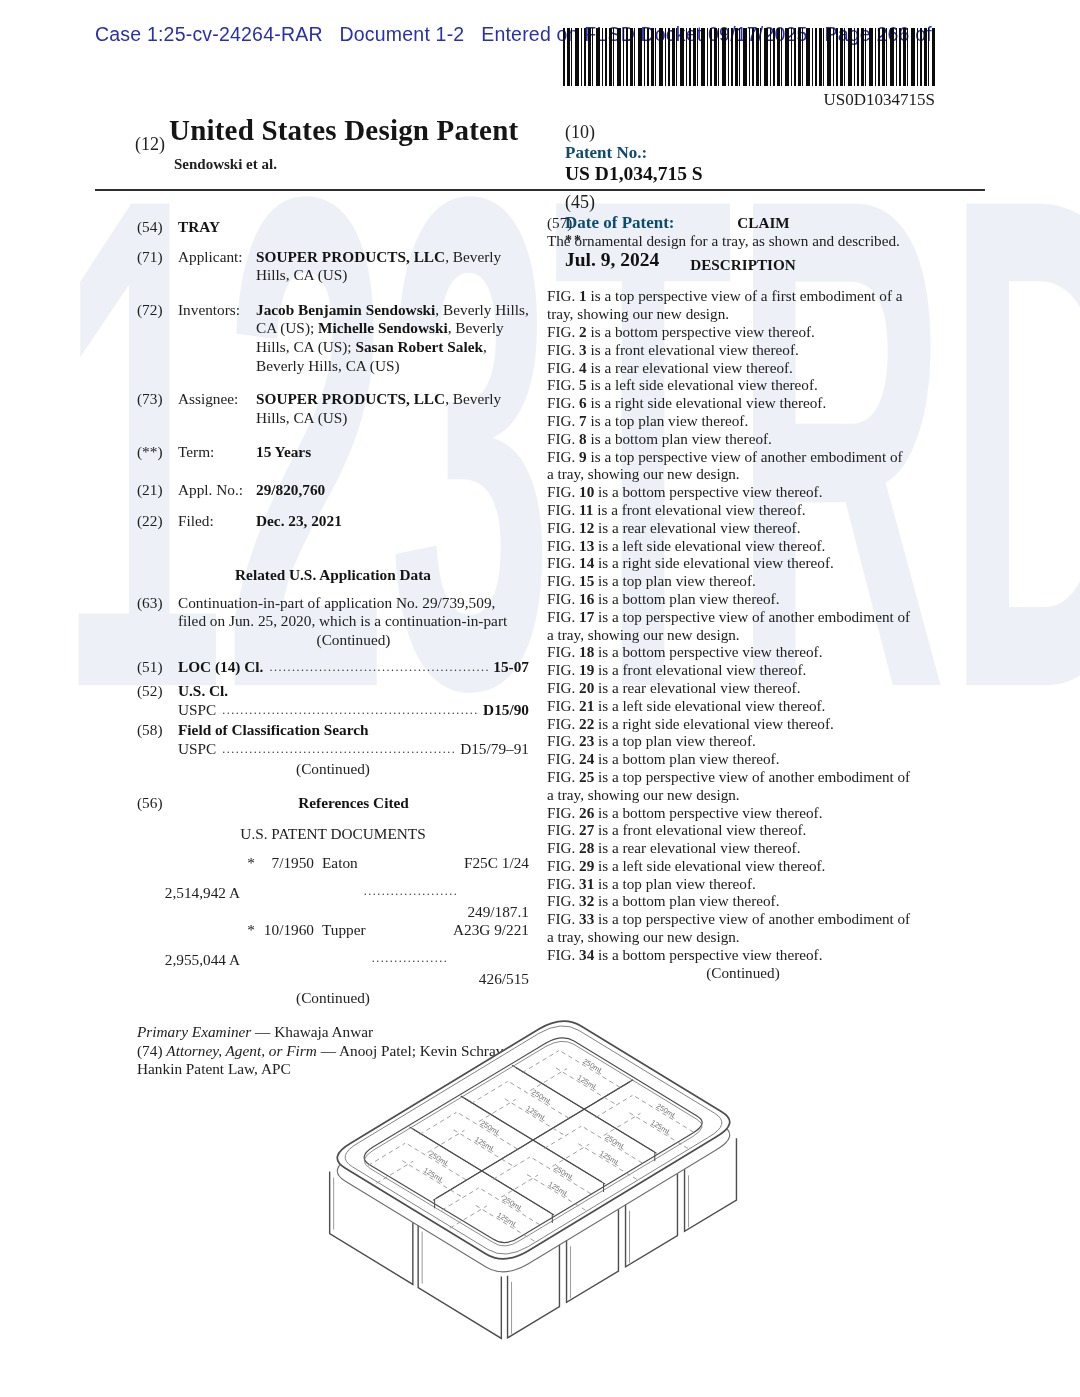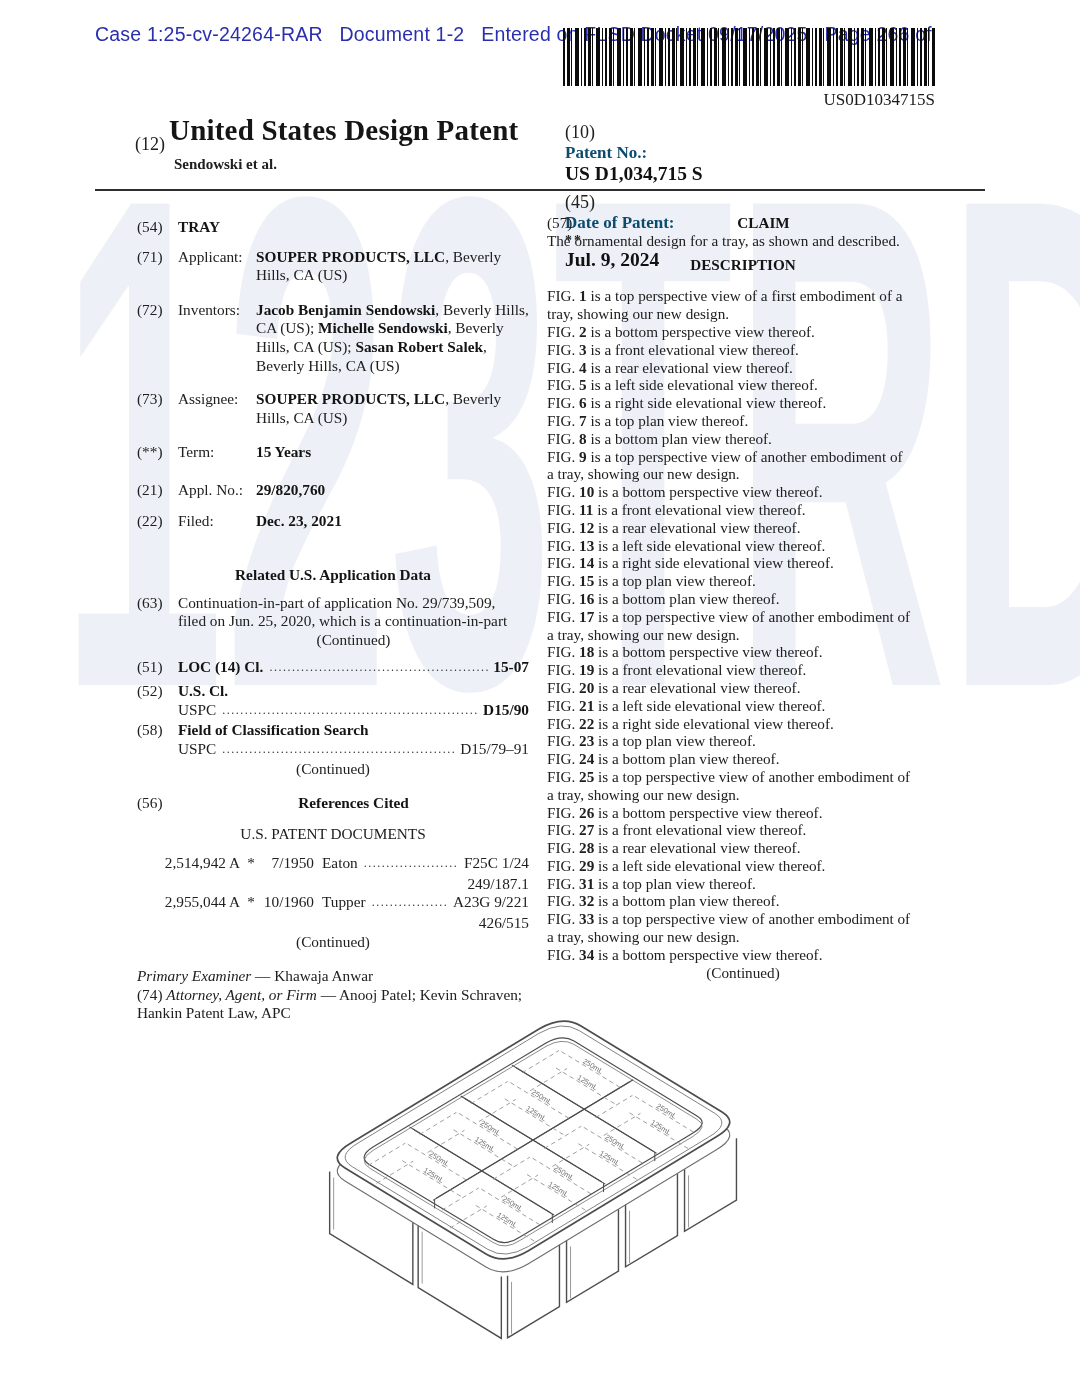--- a/index.html
+++ b/index.html
@@ -50,21 +50,21 @@
   .val { flex:1; }
   .b { font-weight:bold; color:#141414; }
   .i { font-style:italic; }
   .center { text-align:center; }
   .nowrap { white-space:nowrap; }
   .dots { flex:1; overflow:hidden; white-space:nowrap; align-self:flex-end;
     margin:0 5px 2px 6px; color:#333; font-size:12px; letter-spacing:1.5px; }
   .dots::after { content:"......................................................................................"; }
   
   .ref-l1 { display:flex; }
-  .ref-no { width:103px; text-align:right; flex:none; }
+  .ref-no { width:103px; text-align:right; flex:none;margin-top:30px; }
   .ref-flag { width:22px; text-align:center; flex:none; }
   .ref-date { width:52px; text-align:right; flex:none; margin-right:8px; }
   .ref-name { flex:none; }
   .ref-cls { flex:none; }
   .ref-l2 { text-align:right; }
   .desc-line { white-space:nowrap; }
   
   .figure { position:absolute; left:300px; top:1000px; width:480px; height:390px; }
   
   .mt11{margin-top:11px}.mt16{margin-top:16px}.mt15{margin-top:15px}.mt19{margin-top:19px}

